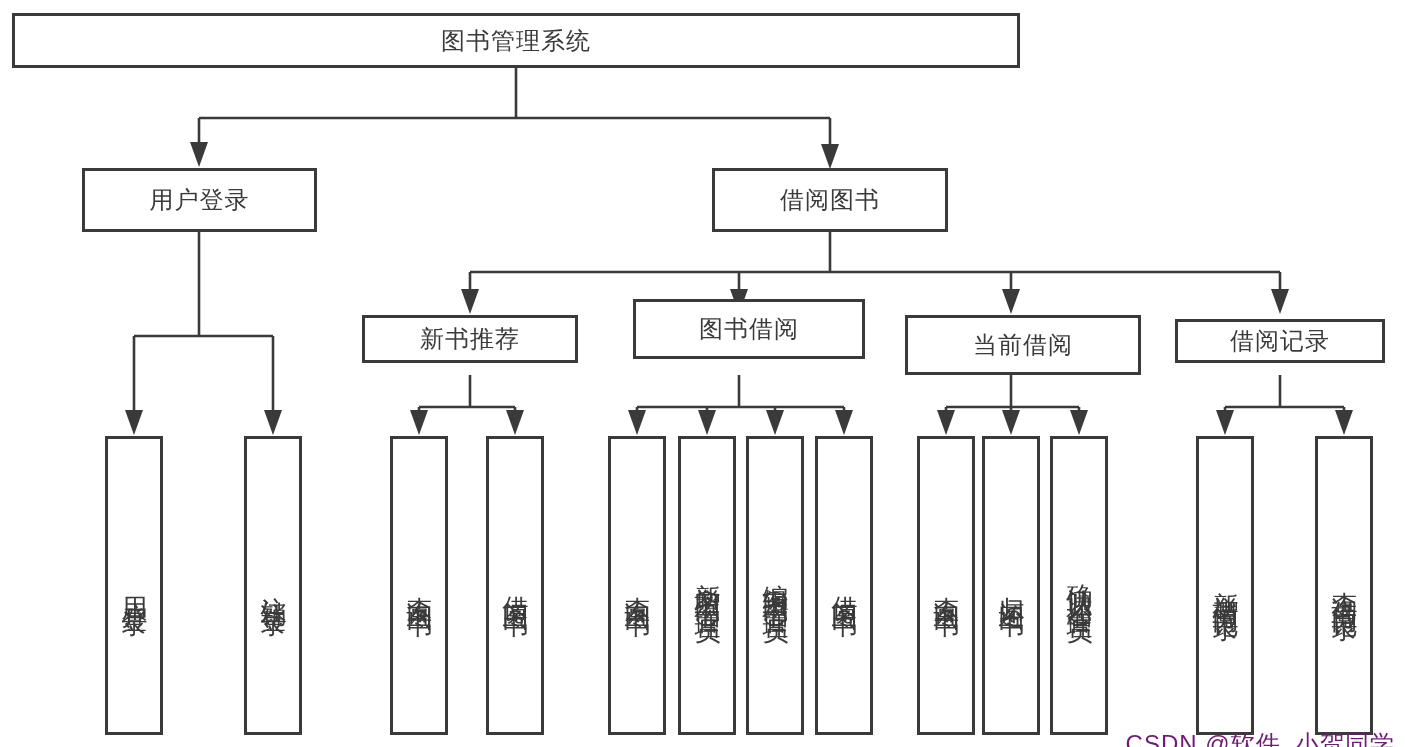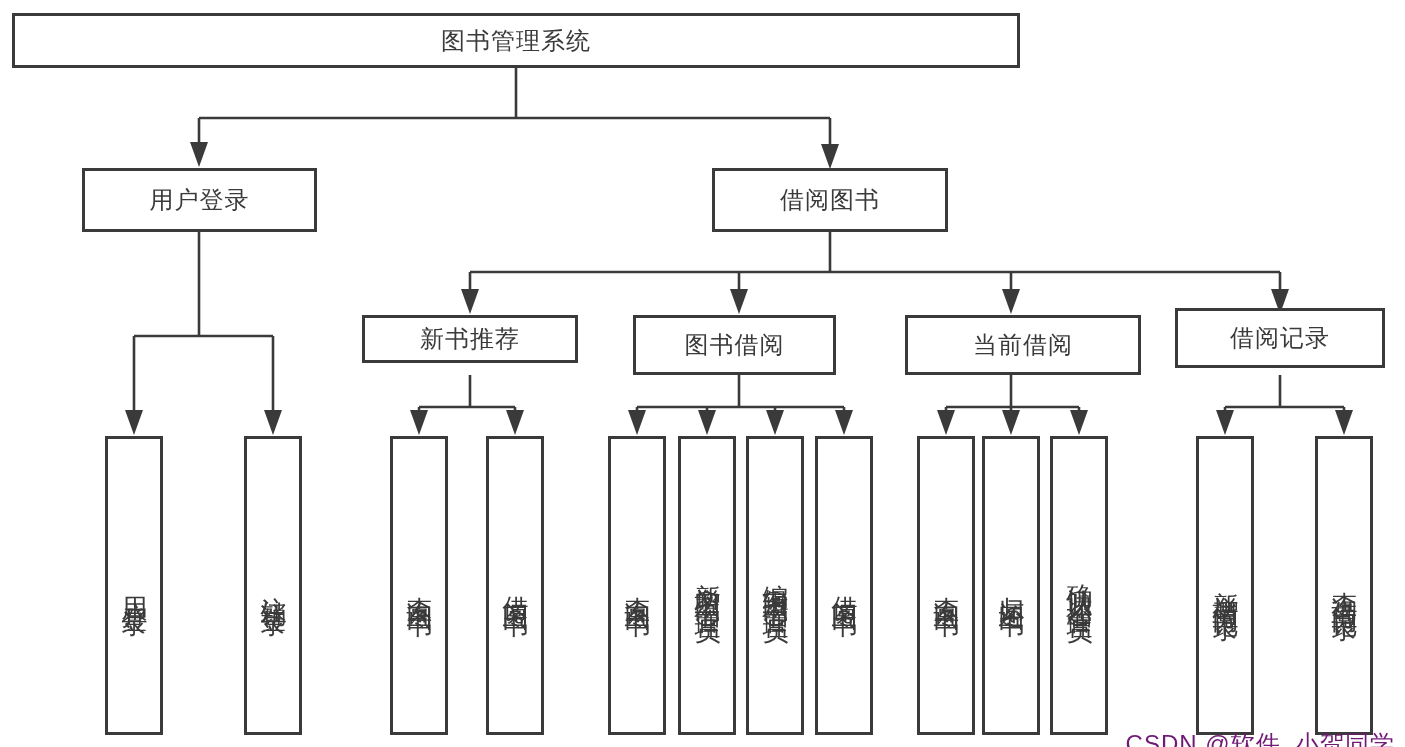--- a/index.html
+++ b/index.html
@@ -122,23 +122,23 @@
       <polygon points="1335,410 1353,410 1344,435"></polygon>
     </g>
   </svg>
 
   <div class="box h" style="left:12px; top:13px; width:1008px; height:55px">图书管理系统</div>
 
   <div class="box h" style="left:82px; top:168px; width:235px; height:64px">用户登录</div>
   <div class="box h" style="left:712px; top:168px; width:236px; height:64px">借阅图书</div>
 
   <div class="box h" style="left:362px; top:315px; width:216px; height:48px">新书推荐</div>
-  <div class="box h" style="left:633px; top:315px; width:203px; height:60px">图书借阅</div>
+  <div class="box h" style="left:633px; top:299px; width:232px; height:60px">图书借阅</div>
   <div class="box h" style="left:905px; top:315px; width:236px; height:60px">当前借阅</div>
-  <div class="box h" style="left:1175px; top:308px; width:210px; height:60px">借阅记录</div>
+  <div class="box h" style="left:1175px; top:319px; width:210px; height:44px">借阅记录</div>
 
   <div class="box v" style="left:105px; top:436px; width:58px; height:299px">用户登录</div>
   <div class="box v" style="left:244px; top:436px; width:58px; height:299px">注销登录</div>
 
   <div class="box v" style="left:390px; top:436px; width:58px; height:299px">查询图书</div>
   <div class="box v" style="left:486px; top:436px; width:58px; height:299px">借阅图书</div>
 
   <div class="box v" style="left:608px; top:436px; width:58px; height:299px">查询图书</div>
   <div class="box v" style="left:678px; top:436px; width:58px; height:299px">新增图书（管理员）</div>
   <div class="box v" style="left:746px; top:436px; width:58px; height:299px">编辑图书（管理员）</div>

